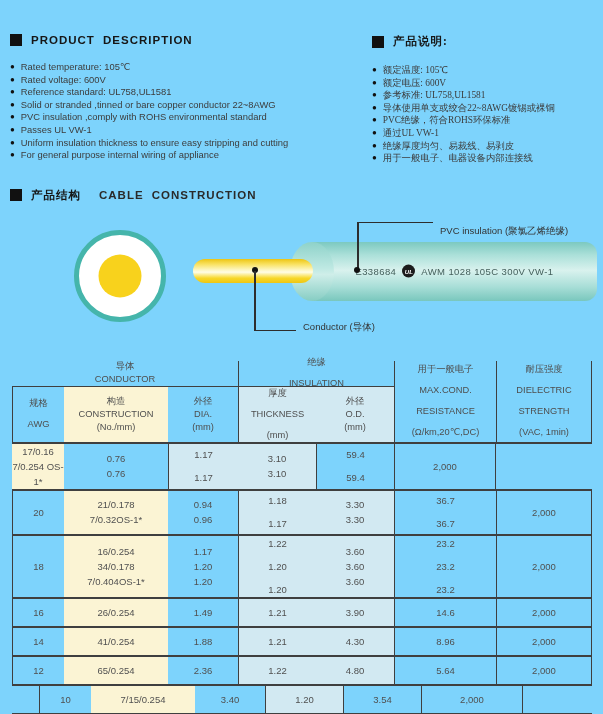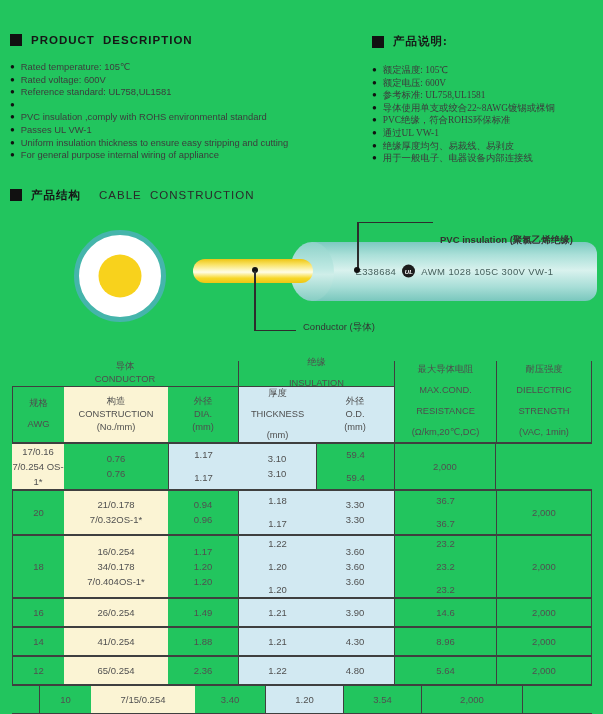--- a/index.html
+++ b/index.html
@@ -1,36 +1,36 @@
 <!DOCTYPE html>
 <html><head>
 <meta charset="utf-8">
 <style>
   * { margin:0; padding:0; box-sizing:border-box; }
   html,body { background:#ffffff; }
   .page {
-    position:relative; width:603px; height:714px; background:#22c55e;
+    position:relative; width:603px; height:714px; background:#7dd3fc;
     font-family:"Liberation Sans","DejaVu Sans",sans-serif; color:#3a3a3a;
     overflow:hidden;
   }
   
   .top-cols { display:flex; padding:34px 8px 0 10px; gap:10px; }
   .col-left { width:352px; flex:0 0 352px; }
   .col-right { flex:1;font-family:Liberation Serif, serif; }
   .sec-header { display:flex; align-items:center; font-size:11.5px; font-weight:bold;
     color:#161616; letter-spacing:1px; word-spacing:4px; }
   .sq { display:inline-block; width:12px; height:12px; background:#111; margin-right:9px; flex:0 0 12px; }
   .bullets { margin-top:15px; }
   .bullet-row { display:flex; align-items:flex-start; line-height:12.6px; margin-bottom:0; }
   .dot { font-size:8px; color:#111; margin-right:6px; line-height:12.6px; }
   .btext { font-size:9.4px; color:#3c3c3c; white-space:nowrap; }
   
   .construction-header { margin:23px 0 0 10px; }
   .construction-header .cn { margin-right:18px; }
-  .construction-header .en { font-weight:normal; color:#2a2a2a; }
+  .construction-header .en { font-weight:bold; color:#2a2a2a; }
   .diagram { position:relative; height:140px; margin-top:6px; }
   .cross-section { position:absolute; left:74px; top:21px; width:92px; height:92px;
     border:5px solid #45b5ab; border-radius:50%; background:#fff; }
   .core { position:absolute; left:50%; top:50%; transform:translate(-50%,-50%);
     width:43px; height:43px; border-radius:50%; background:#f8d21c; }
   .cyl { position:absolute; left:312px; top:33px; width:285px; height:59px;
     background:linear-gradient(180deg,#7cc9c0 0%,#abe0d9 22%,#d9f2ee 48%,#a8ded7 76%,#79c7bd 100%);
     border-radius:0 12px 12px 0; }
   .cap { position:absolute; left:-22px; top:0; width:44px; height:100%;
     border-radius:50%;
@@ -88,20 +88,21 @@
           <div class="bullet-row">
             <span class="dot">●</span>
             <span class="btext">Rated voltage: 600V</span>
           </div>
           <div class="bullet-row">
             <span class="dot">●</span>
             <span class="btext">Reference standard: UL758,UL1581</span>
           </div>
           <div class="bullet-row">
             <span class="dot">●</span>
+            <span class="btext">Solid or stranded ,tinned or bare copper conductor 22~8AWG</span>
           </div>
           <div class="bullet-row">
             <span class="dot">●</span>
             <span class="btext">PVC insulation ,comply with ROHS environmental standard</span>
           </div>
           <div class="bullet-row">
             <span class="dot">●</span>
             <span class="btext">Passes UL VW-1</span>
           </div>
           <div class="bullet-row">
@@ -173,21 +174,21 @@
         <span>E338684</span>
         <span class="ul-mark">UL</span>
         <span>AWM 1028 105C 300V VW-1</span>
       </div>
     </div>
     <div class="rod"></div>
 
     <div class="lead" style="left:357px; top:13px; width:76px; height:1.5px;"></div>
     <div class="lead" style="left:357px; top:13px; width:1.5px; height:47px;"></div>
     <div class="ldot" style="left:354px; top:58px;"></div>
-    <div class="dlabel" style="left:440px; top:25px;font-weight:bold;">PVC insulation (聚氯乙烯绝缘)</div>
+    <div class="dlabel" style="left:440px; top:16px;">PVC insulation (聚氯乙烯绝缘)</div>
 
     <div class="ldot" style="left:252px; top:58px;"></div>
     <div class="lead" style="left:254px; top:62px; width:1.5px; height:60px;"></div>
     <div class="lead" style="left:254px; top:121px; width:42px; height:1.5px;"></div>
     <div class="dlabel" style="left:303px; top:112px;">Conductor (导体)</div>
   </div>
 
   <div class="spec-table">
     <div class="tgrid thead">
       <div class="cell g-conductor bb">
@@ -216,21 +217,21 @@
           <div>厚度</div>
           <div>THICKNESS</div>
           <div>(mm)</div>
         </div>
       <div class="cell h-od blue">
           <div>外径</div>
           <div>O.D.</div>
           <div>(mm)</div>
         </div>
       <div class="cell h-resistance bl">
-          <div>最大导体电阻</div>
+          <div>用于一般电子</div>
           <div>MAX.COND.</div>
           <div>RESISTANCE</div>
           <div>(Ω/km,20℃,DC)</div>
         </div>
       <div class="cell h-dielectric bl br">
           <div>耐压强度</div>
           <div>DIELECTRIC</div>
           <div>STRENGTH</div>
           <div>(VAC, 1min)</div>
         </div>

